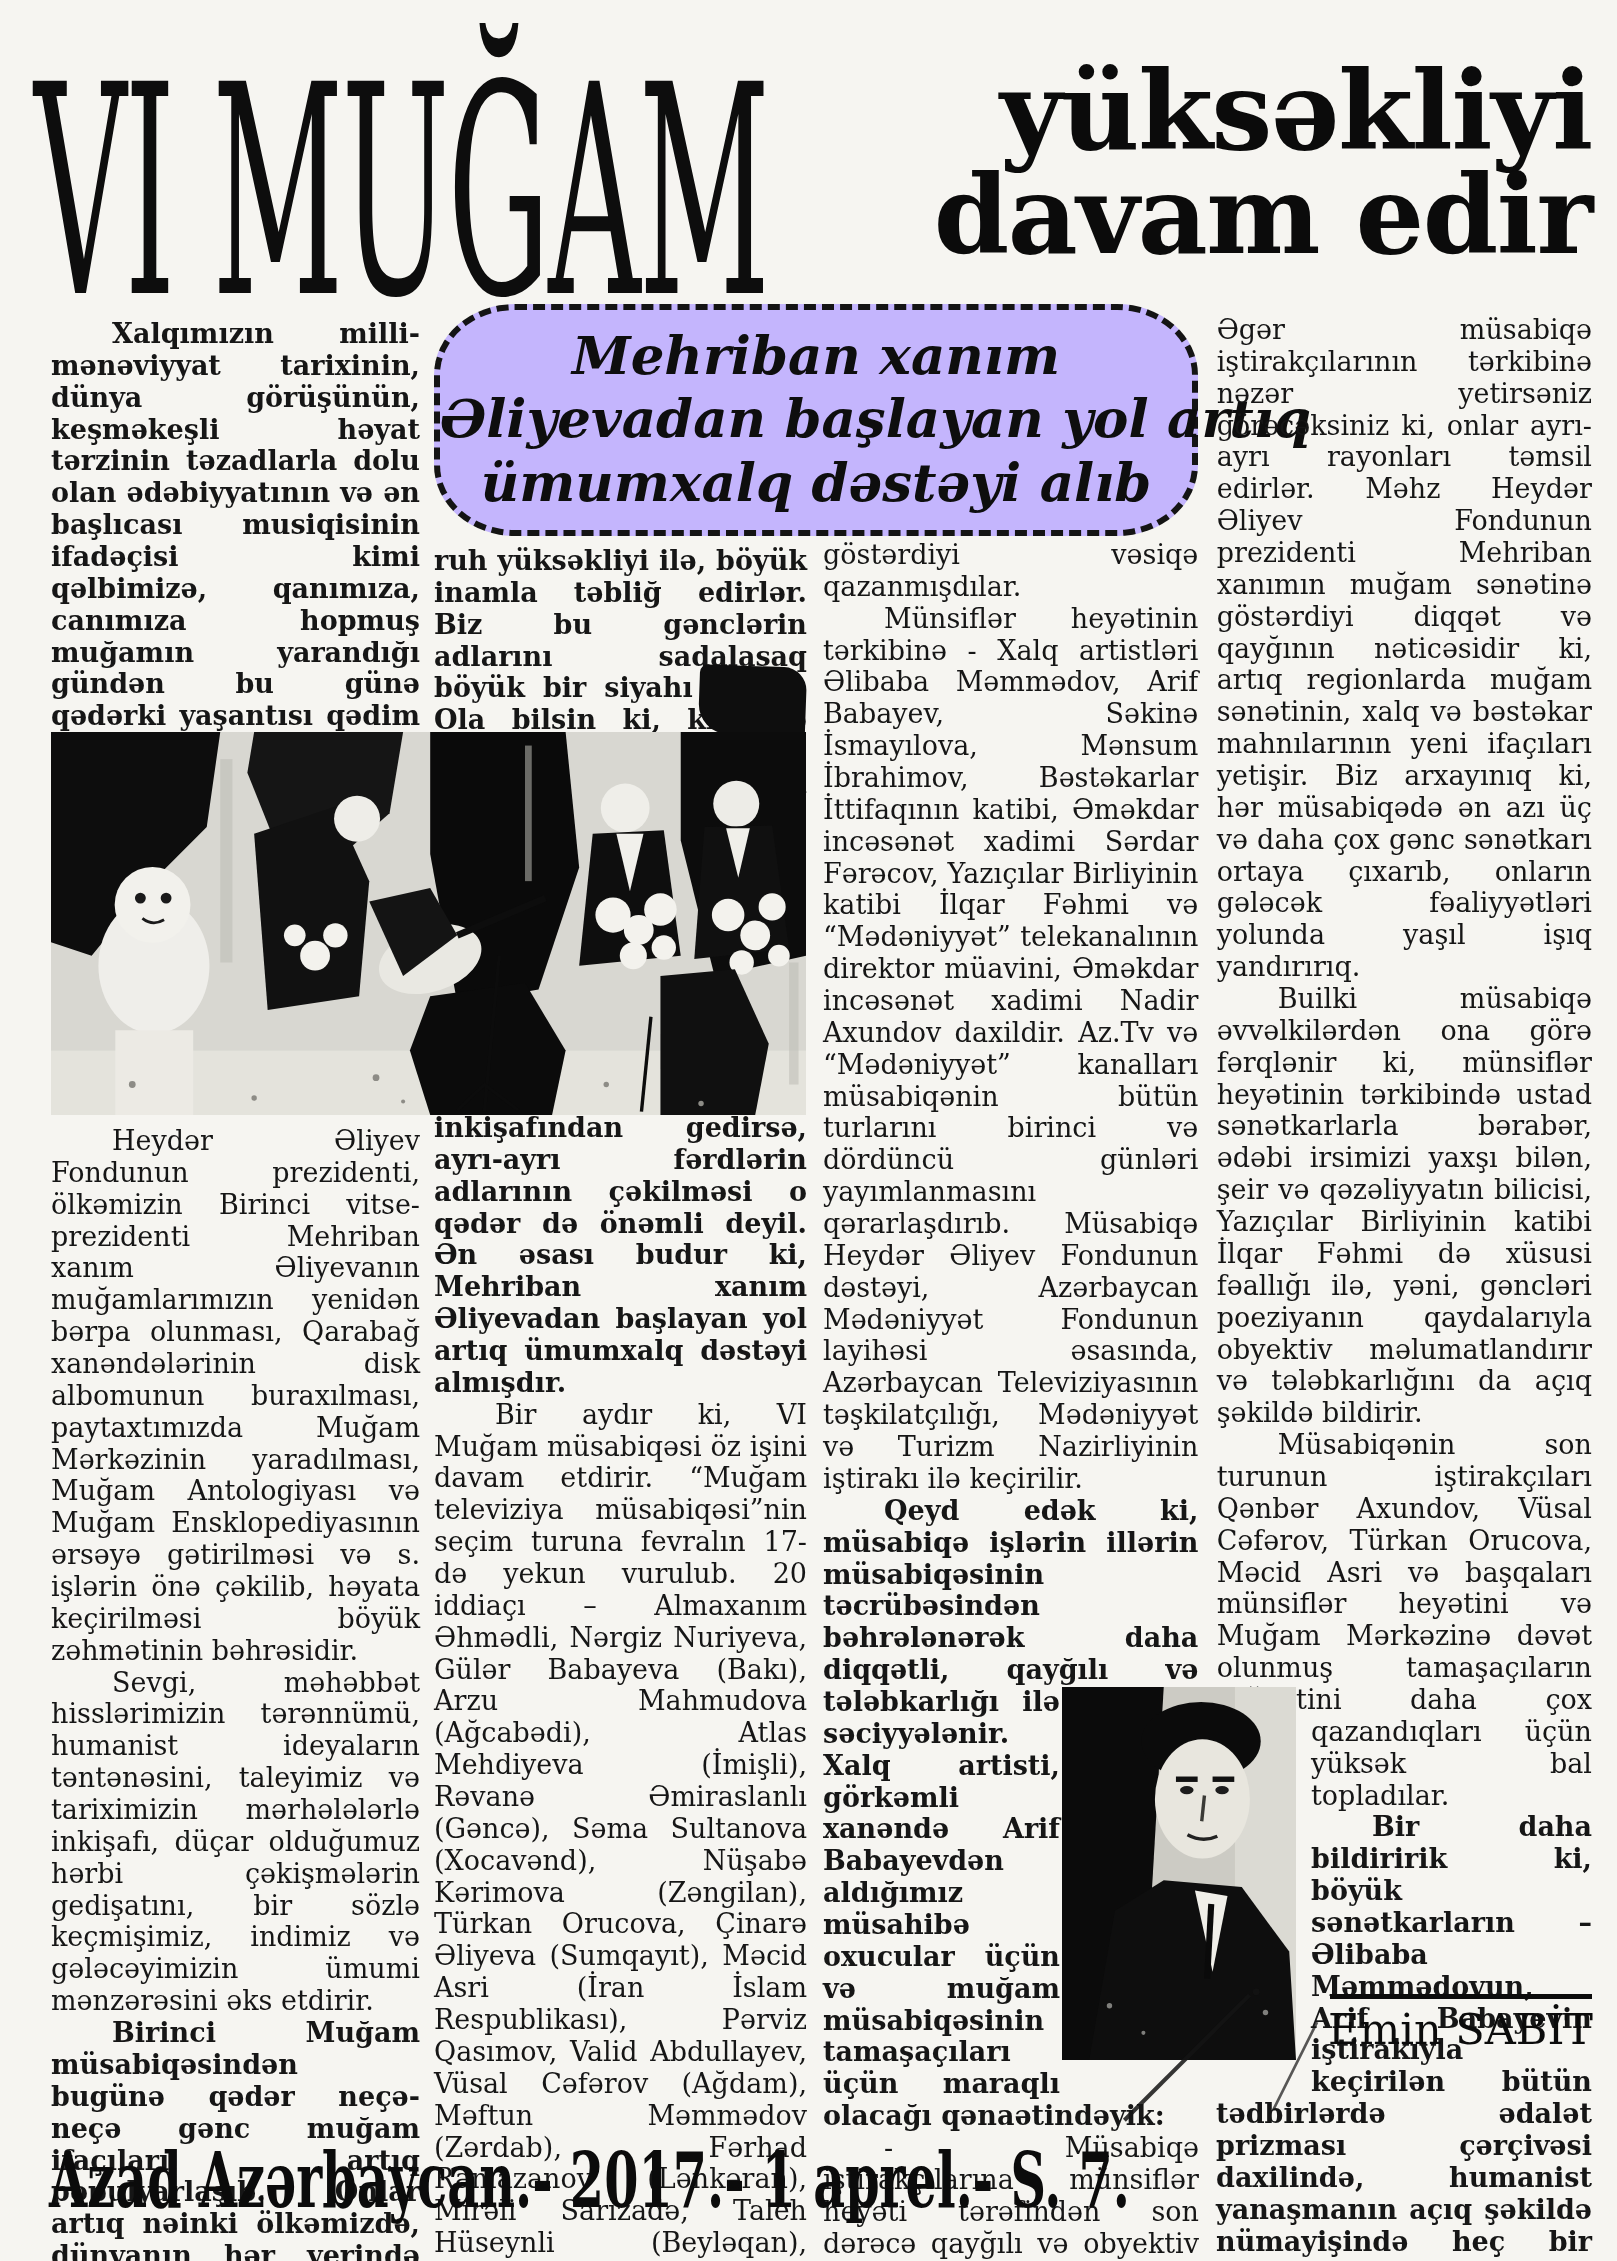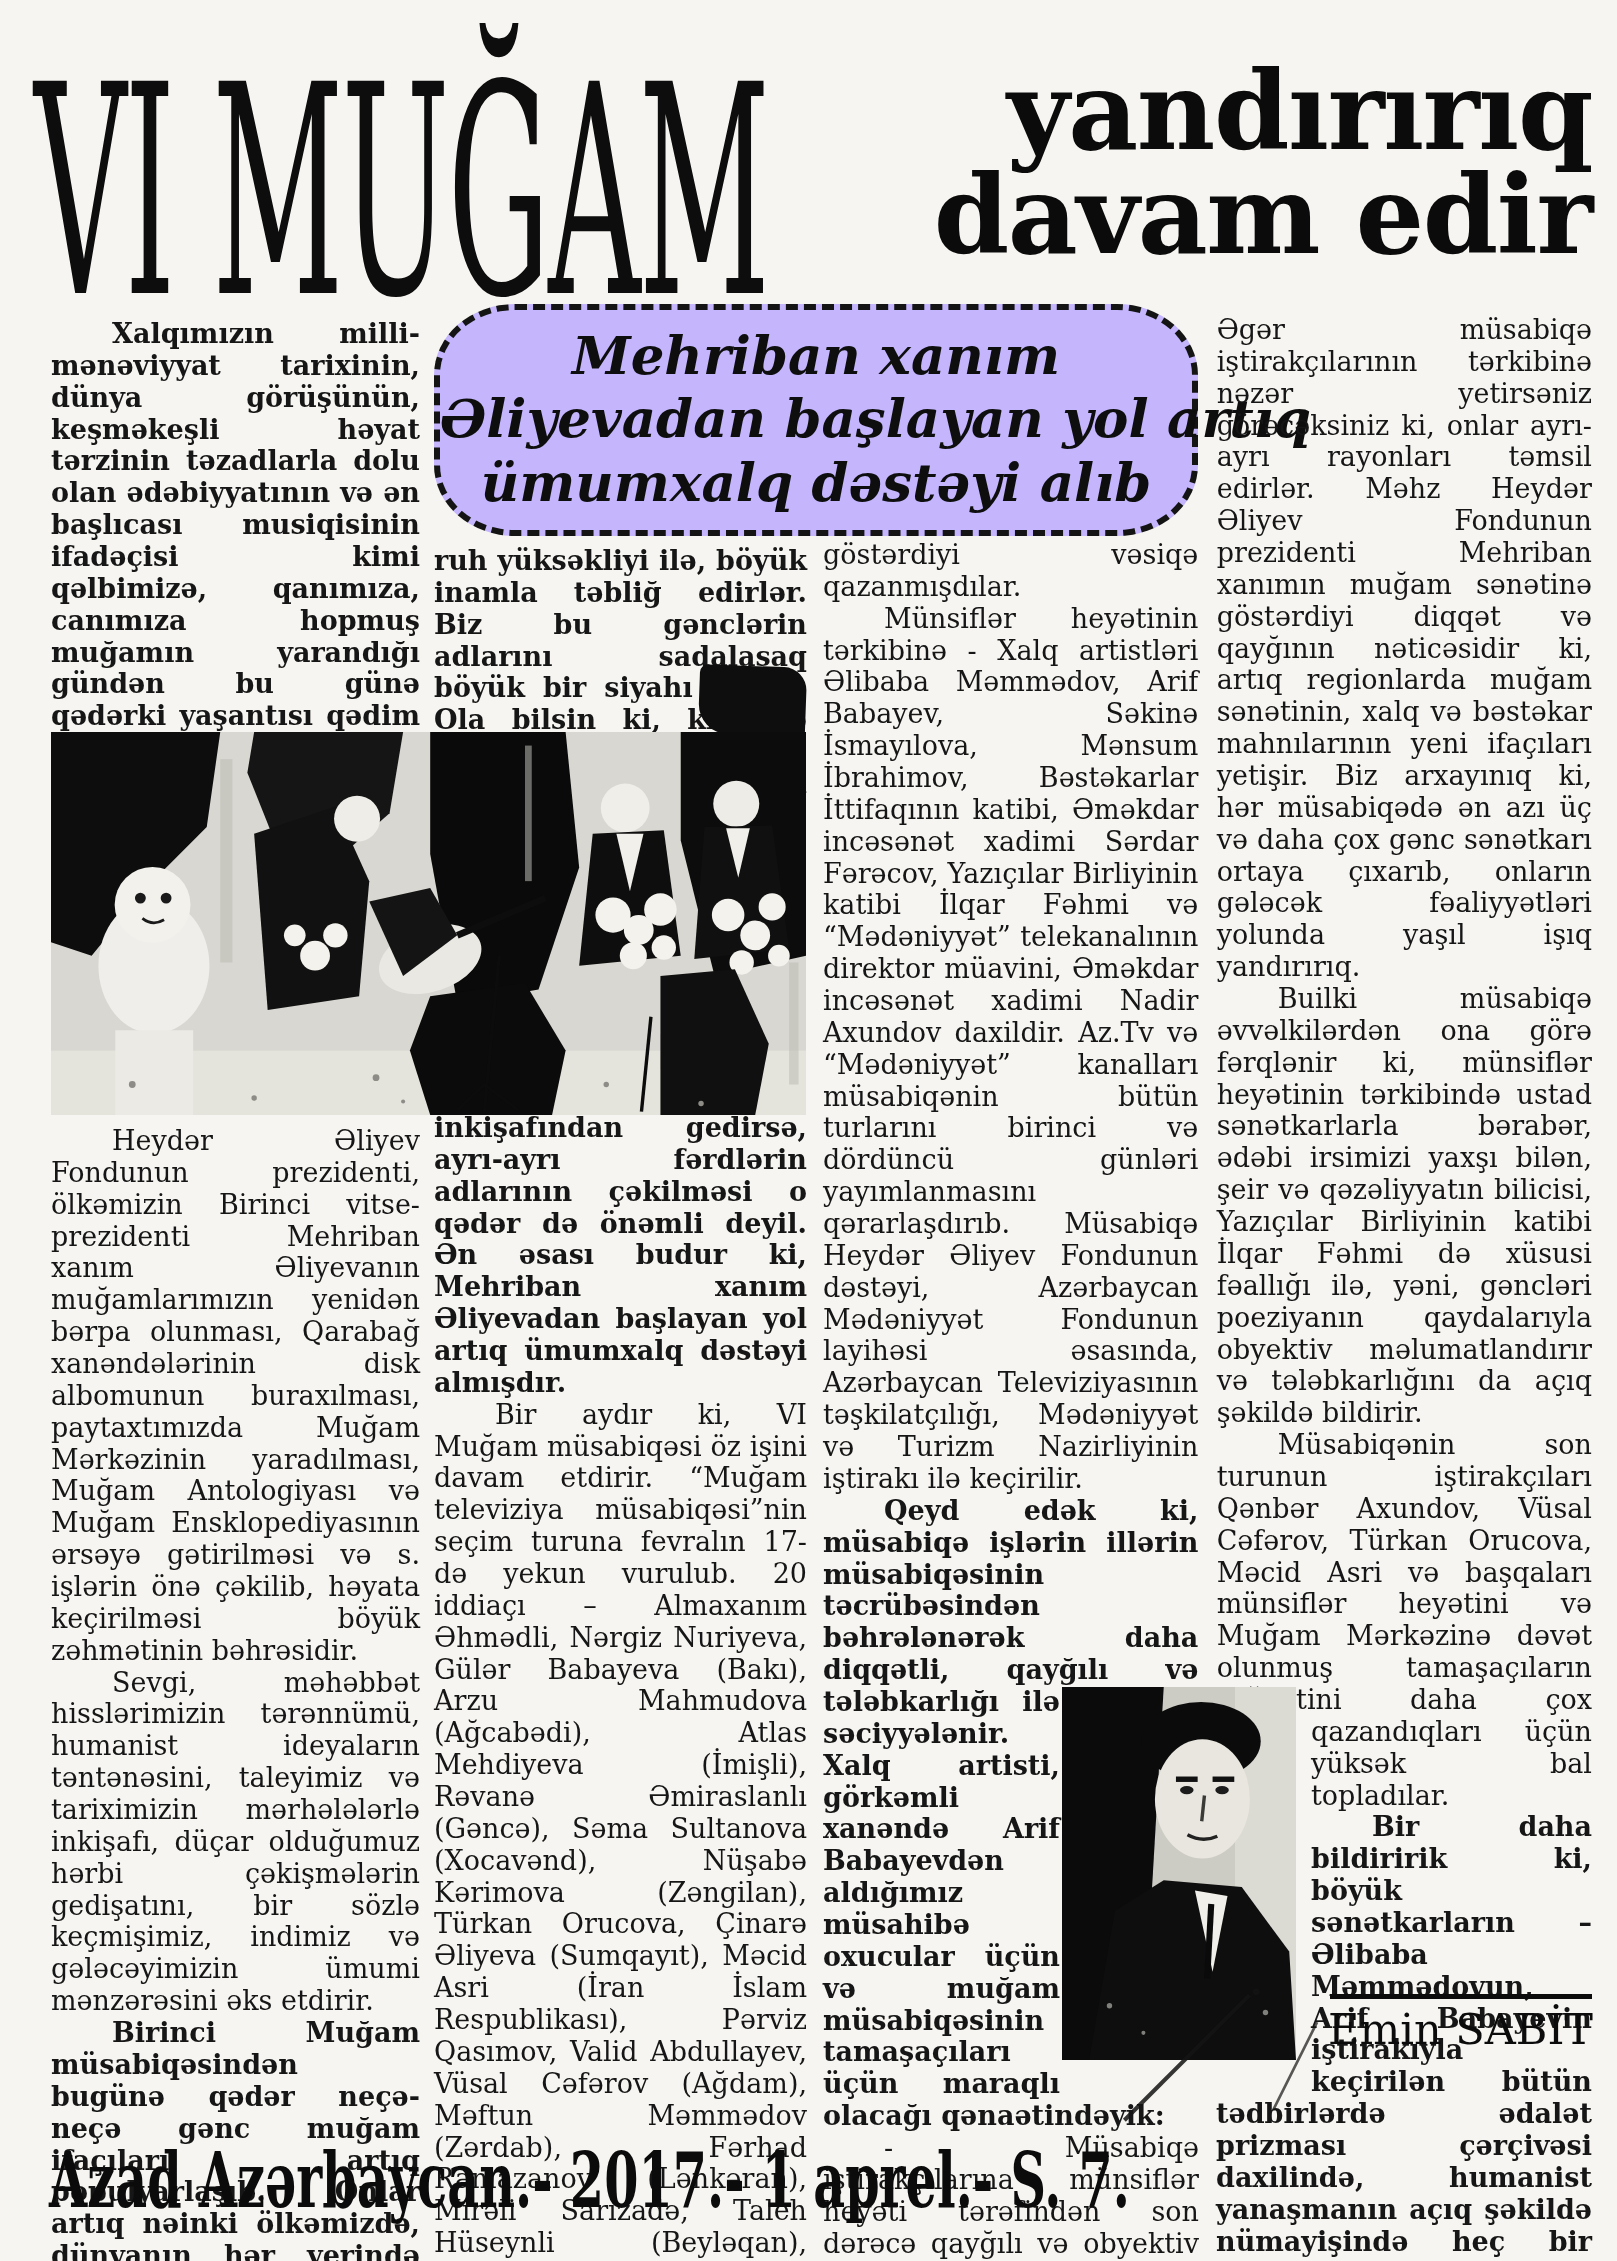--- a/index.html
+++ b/index.html
@@ -86,21 +86,21 @@
     font-size:77px; font-weight:bold; color:#0b0b0b;
     white-space:nowrap; letter-spacing:0px;
     transform:scaleX(0.64); transform-origin:0 0;
   }
 </style>
 </head>
 <body>
 
 <div class="abs masthead-title">VI MUĞAM</div>
 <div class="abs masthead-subtitle">
-  <div>yandırırıq</div>
+  <div>yüksəkliyi</div>
   <div>davam edir</div>
 </div>
 
 <div class="abs callout">
   <div>Mehriban xanım</div>
   <div>Əliyevadan başlayan yol artıq</div>
   <div>ümumxalq dəstəyi alıb</div>
 </div>
 
 <div class="abs col col1-top">

